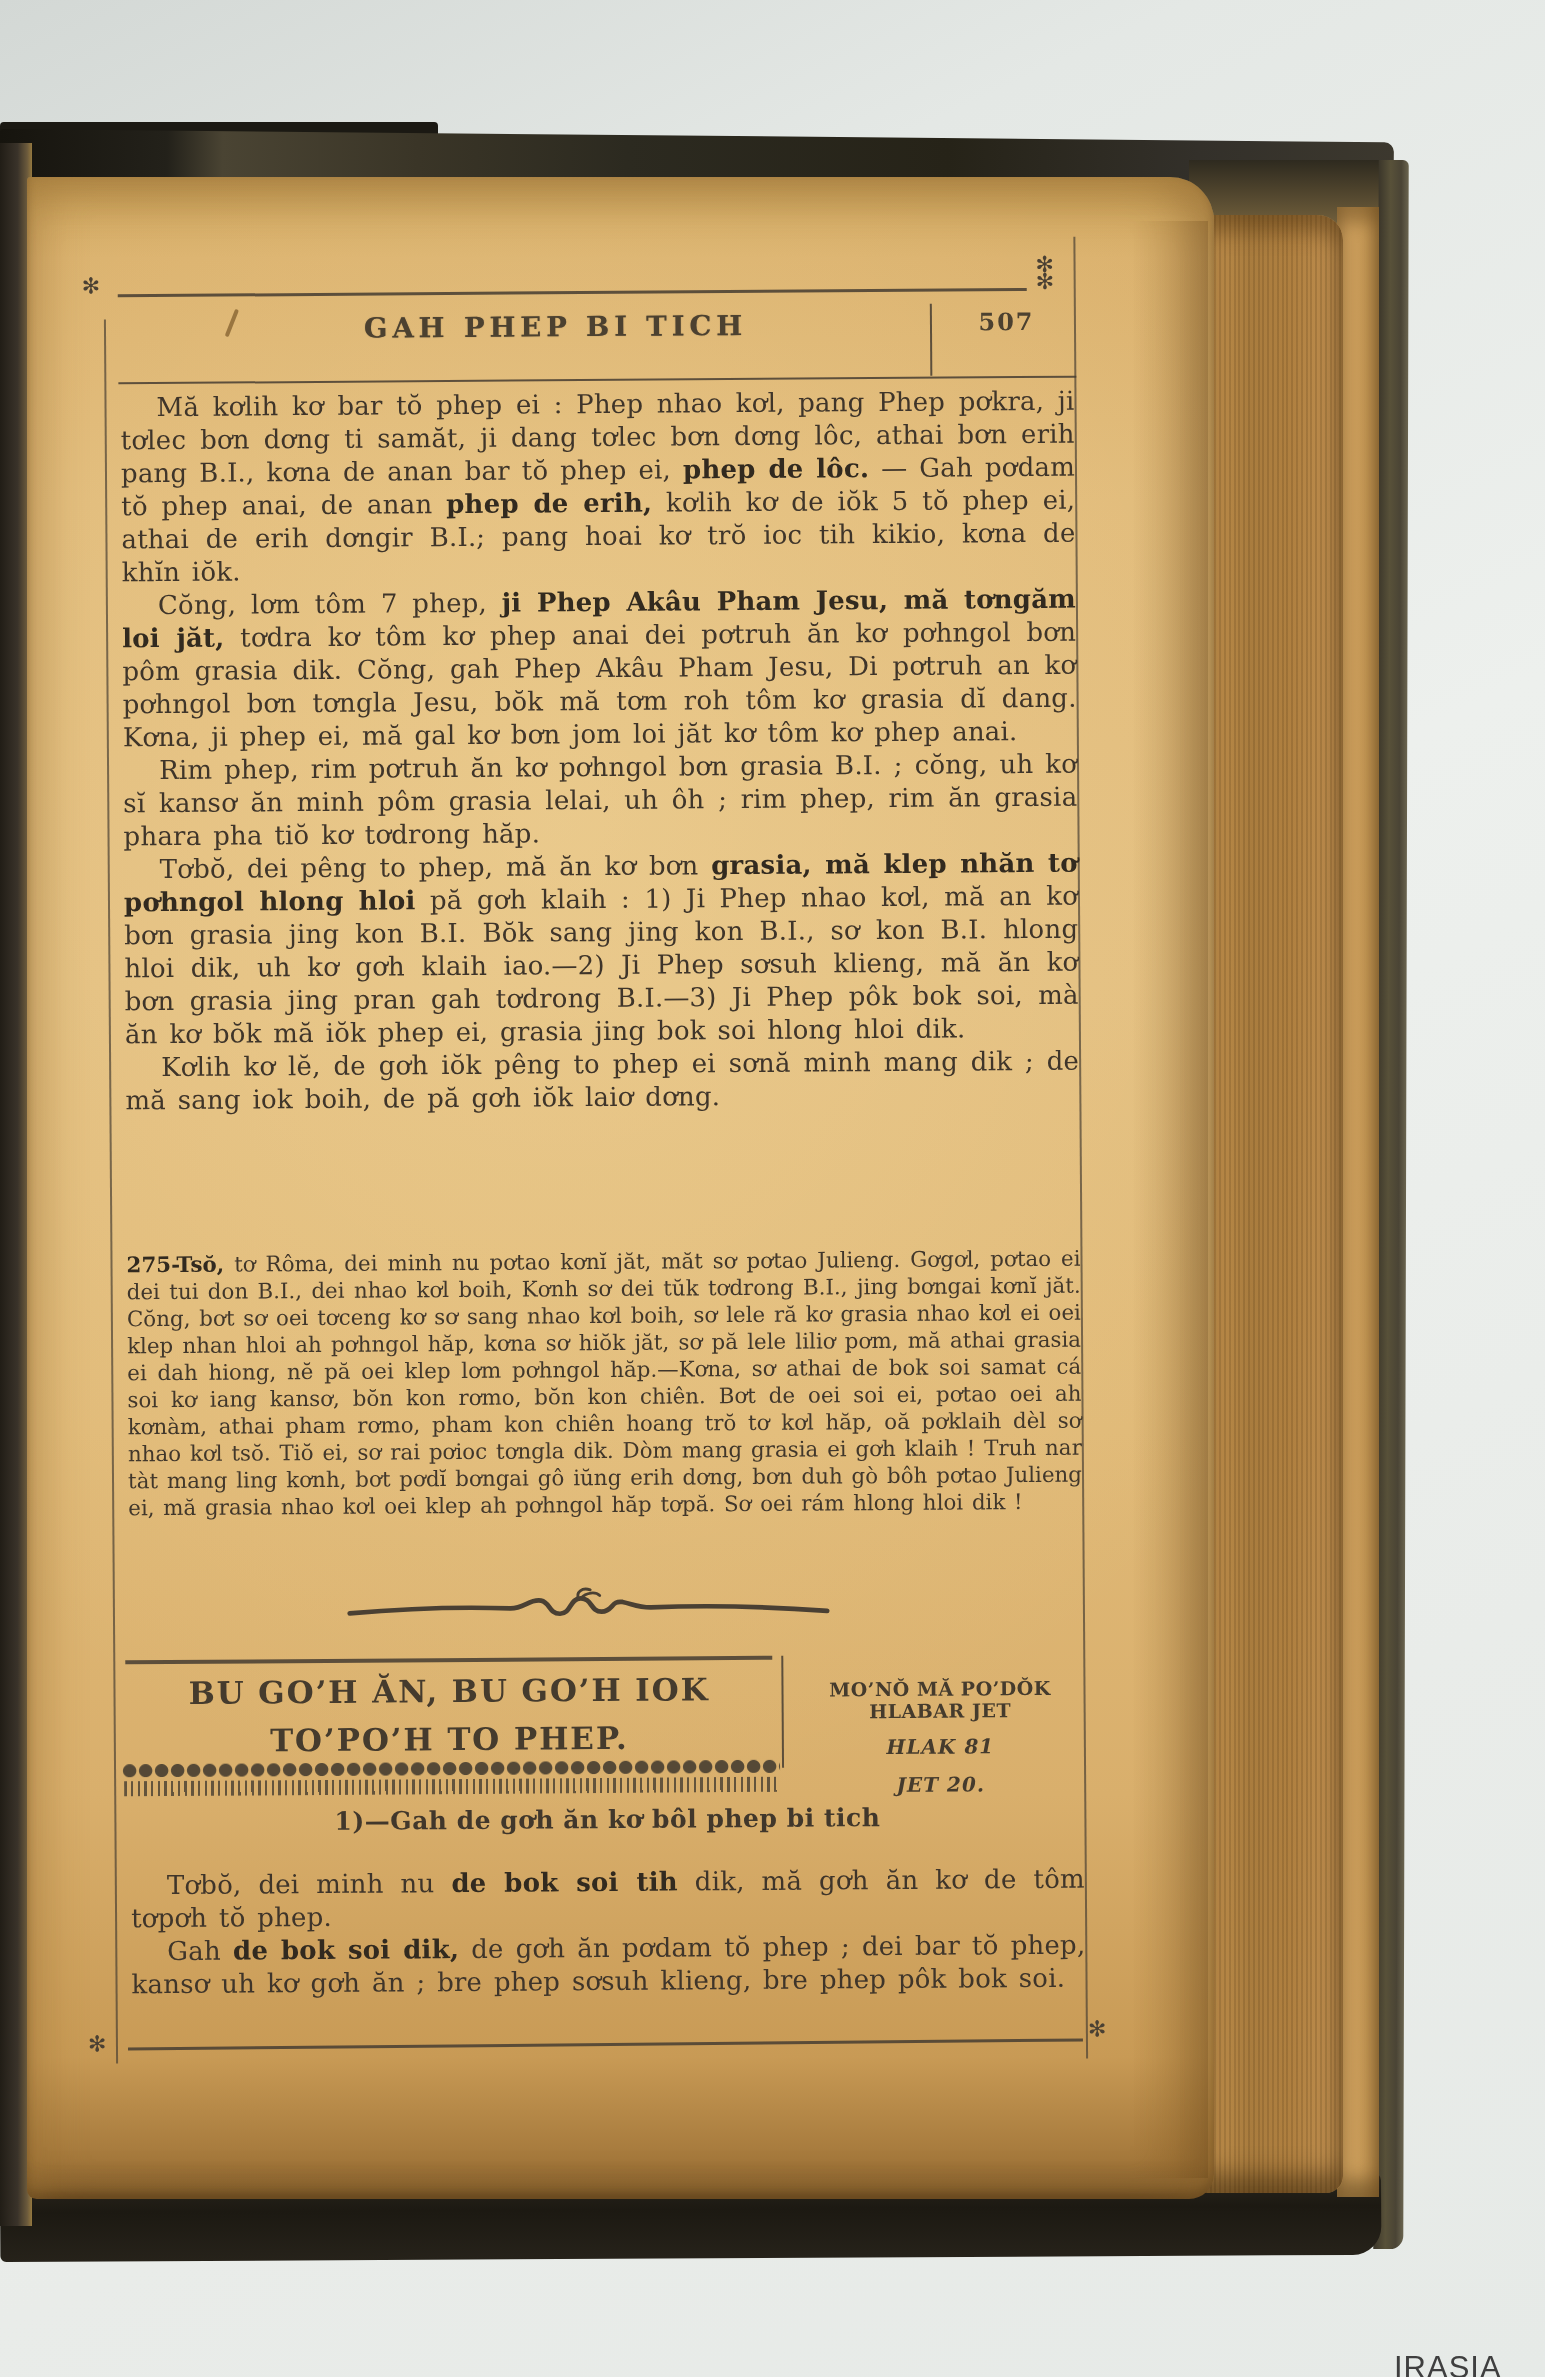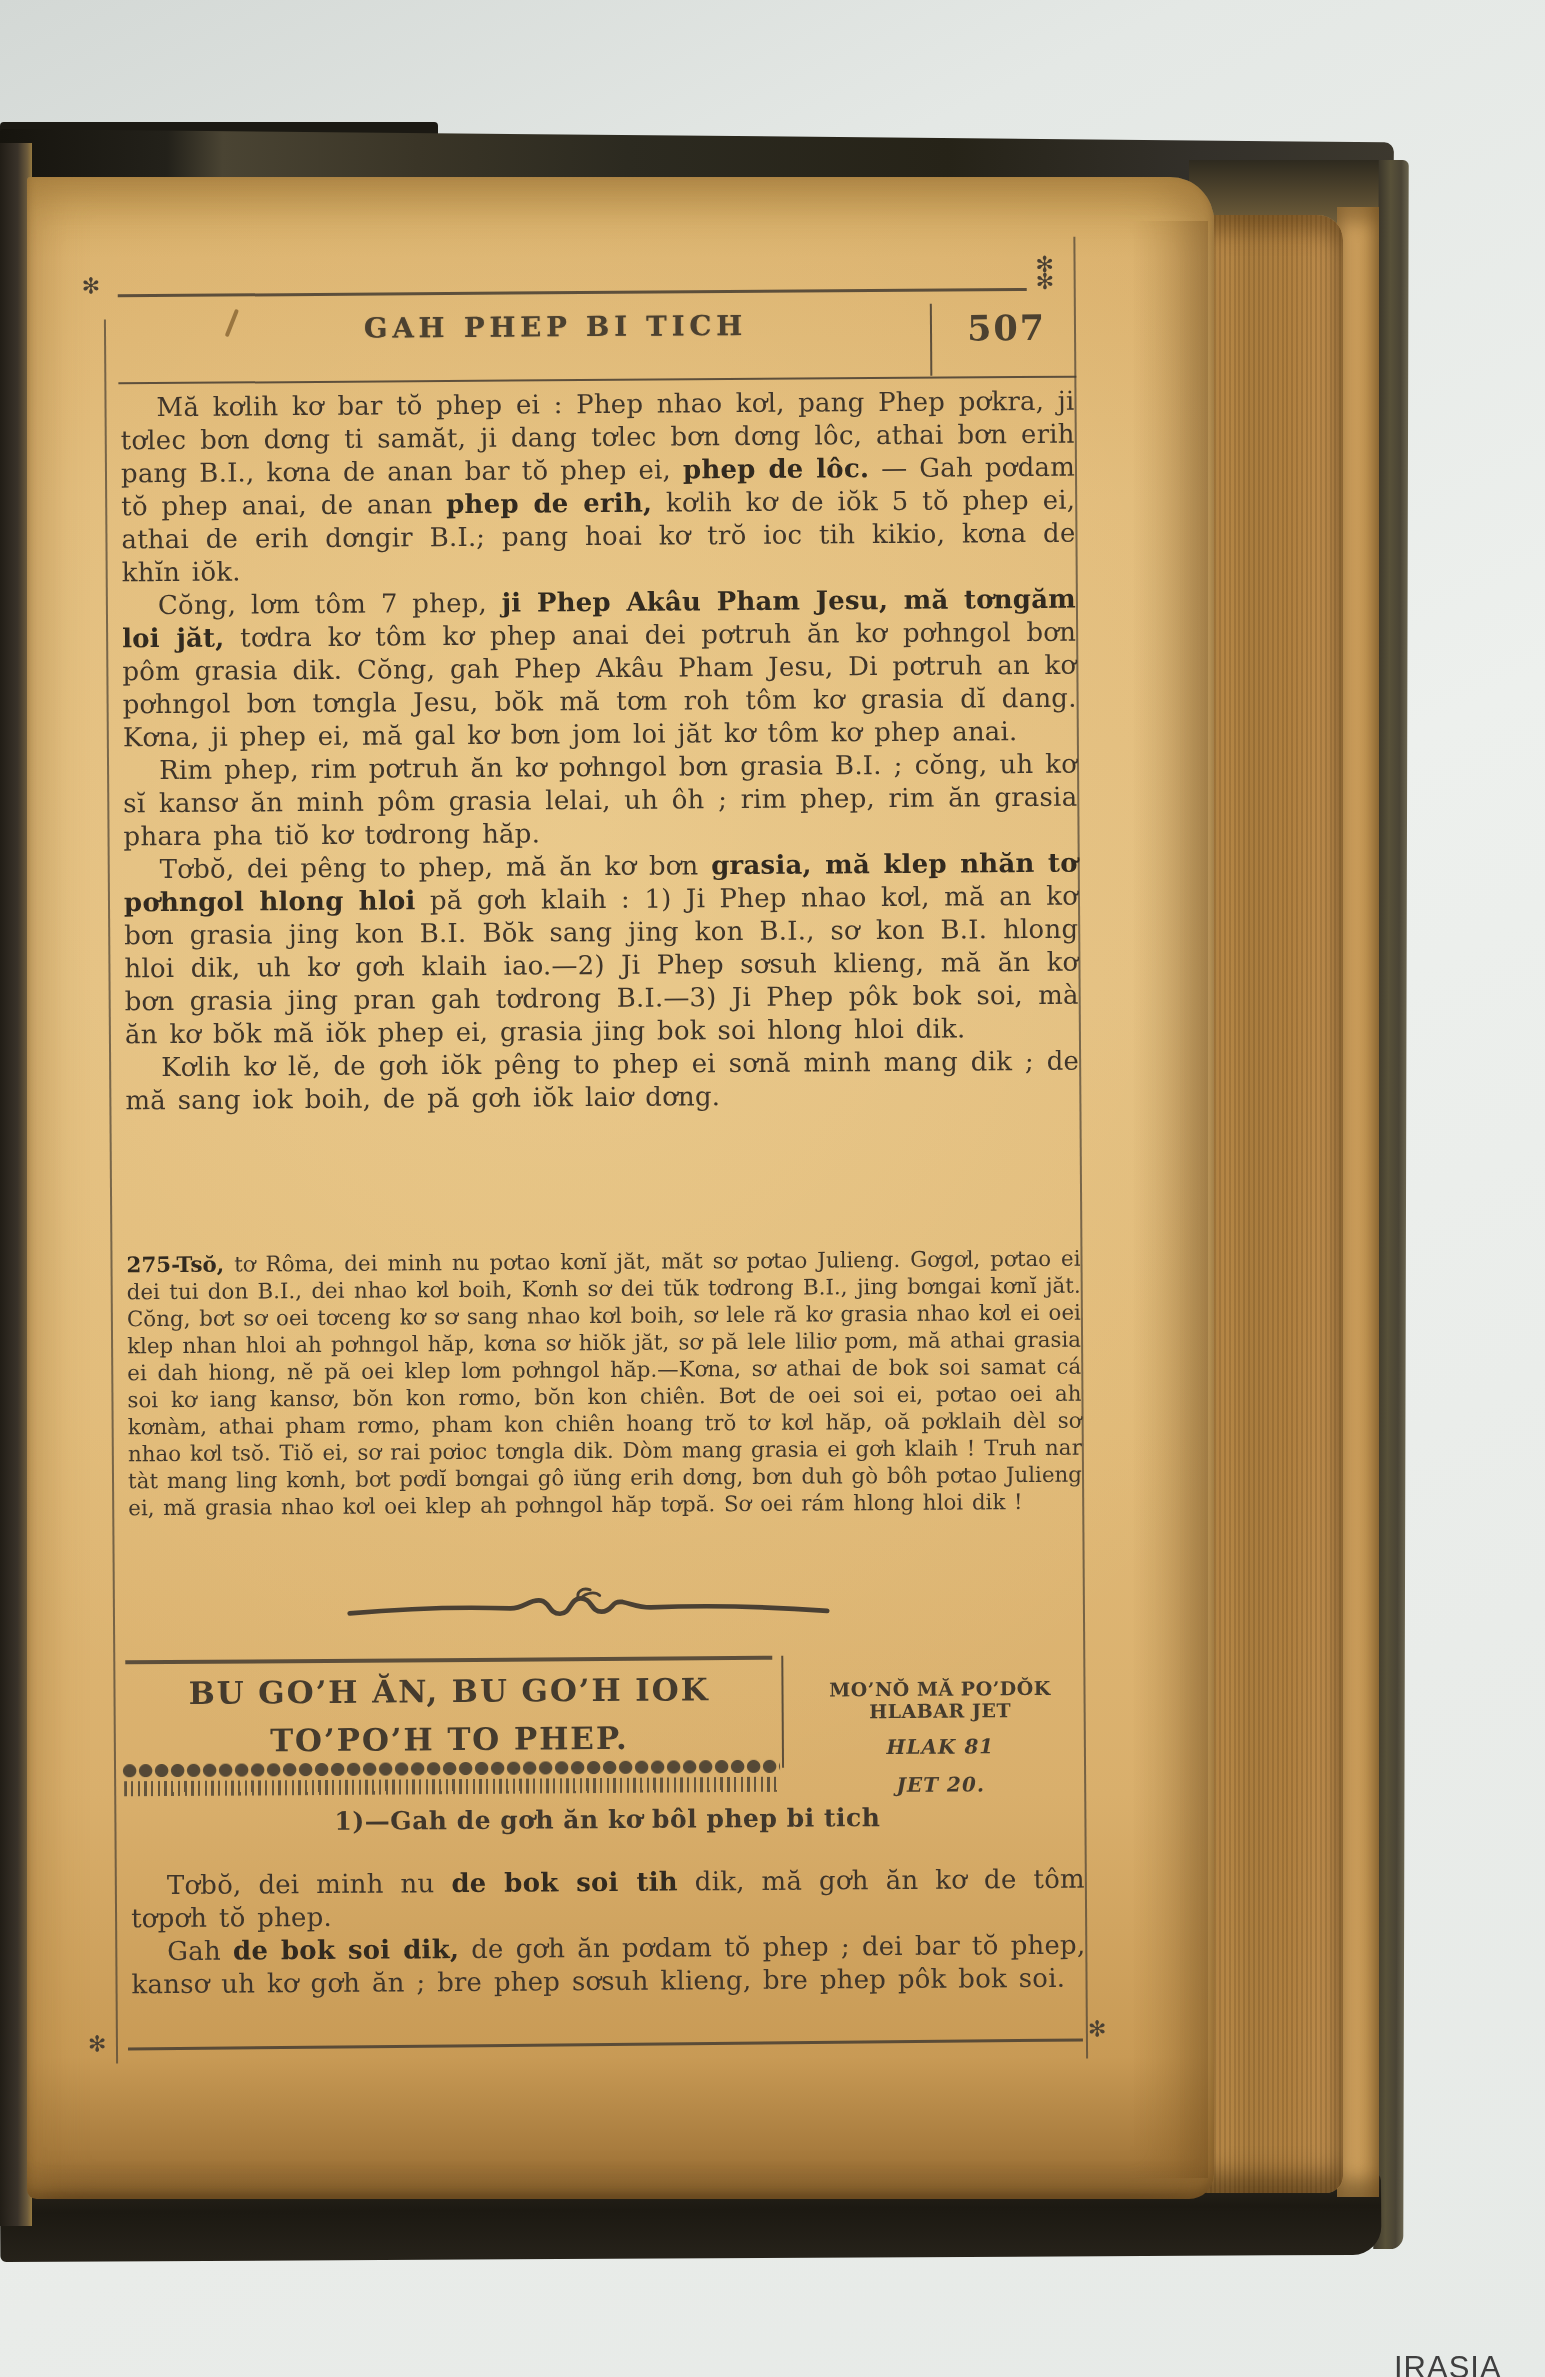--- a/index.html
+++ b/index.html
@@ -63,21 +63,21 @@
   .watermark{
     left:1394px;top:2326px;color:#3f3f3f;font-family:"Liberation Sans","DejaVu Sans",sans-serif;
     font-size:31px;letter-spacing:1px;margin-top:24px;
   }
   
   .print{position:absolute;inset:0;transform:rotate(-0.4deg);transform-origin:599px 1189px;color:#3e342a;}
   .rule{background:#4a4033;opacity:.88;}
   .orn{font-family:"DejaVu Sans","Liberation Sans",sans-serif;color:#4a4033;font-size:22px;line-height:17px;}
   .hdr-title{left:124px;top:310px;width:875px;text-align:center;font-size:27.6px;font-weight:700;
     letter-spacing:4.8px;color:#4c4130;text-shadow:0 0 1px rgba(76,65,48,.55);}
-  .hdr-num{left:944px;top:310px;width:137px;text-align:center;font-size:35px;font-weight:700;
+  .hdr-num{left:944px;top:310px;width:137px;text-align:center;font-size:24px;font-weight:700;
     letter-spacing:1.9px;color:#4c4130;}
   .pencil{left:236px;top:306px;width:3.8px;height:28.5px;background:rgba(130,95,45,.75);
     transform:rotate(22deg);border-radius:1.9px;}
   .bodytext{
     left:126px;top:388px;width:954px;
     font-size:26px;line-height:33px;text-align:justify;
     word-spacing:3.3px;letter-spacing:0.2px;color:#3f352a;
   }
   .bodytext p, .sectext p{margin:0;text-indent:36px;}
   .bodytext b, .sectext b, .footnote b{font-weight:700;color:#322a1f;}

